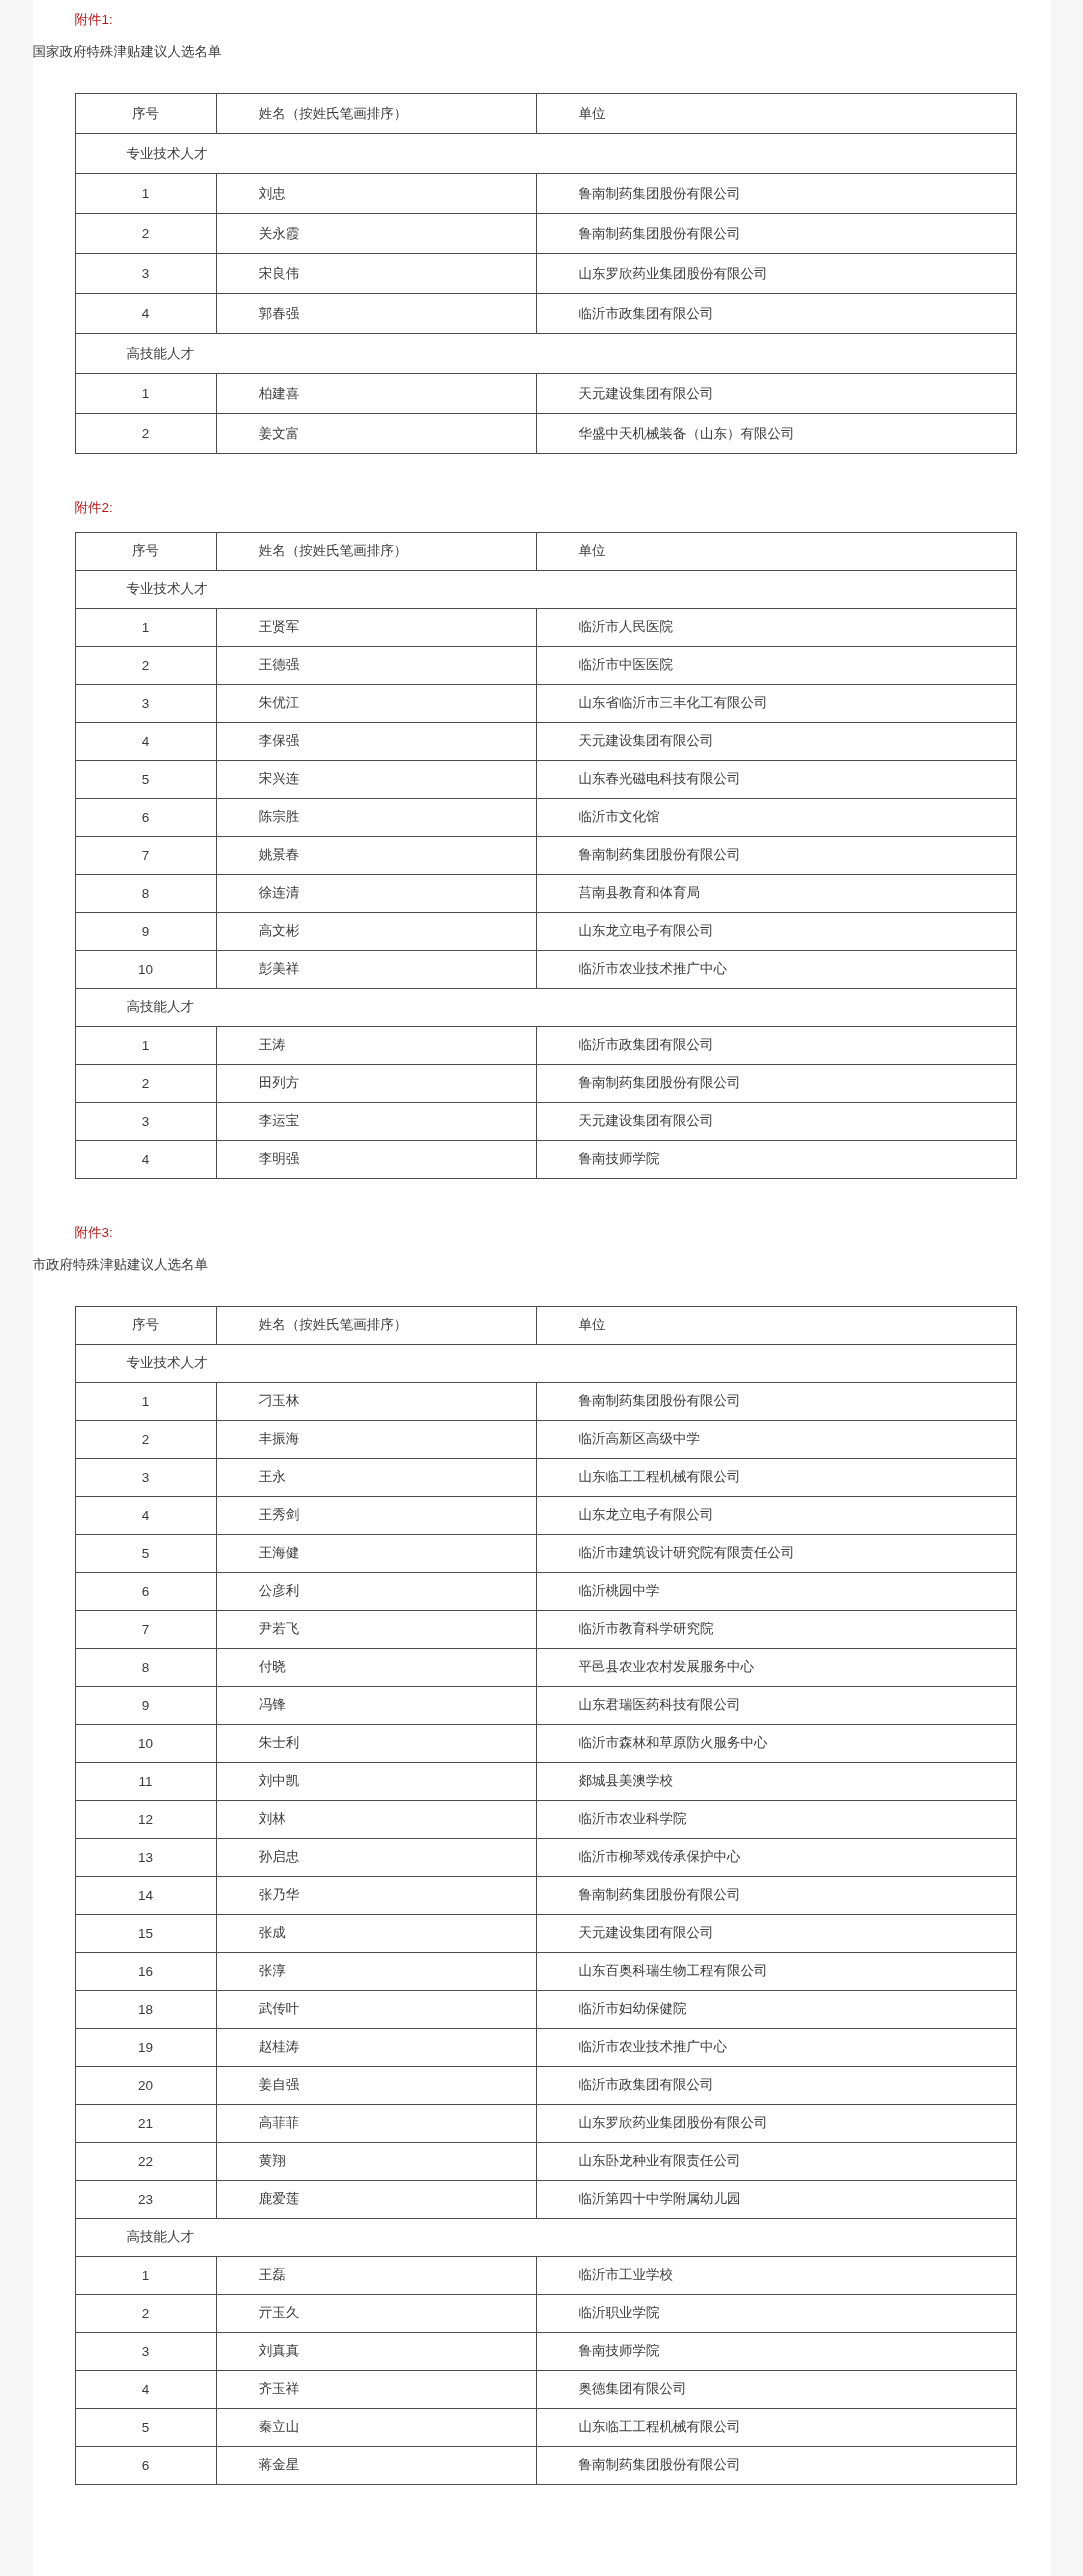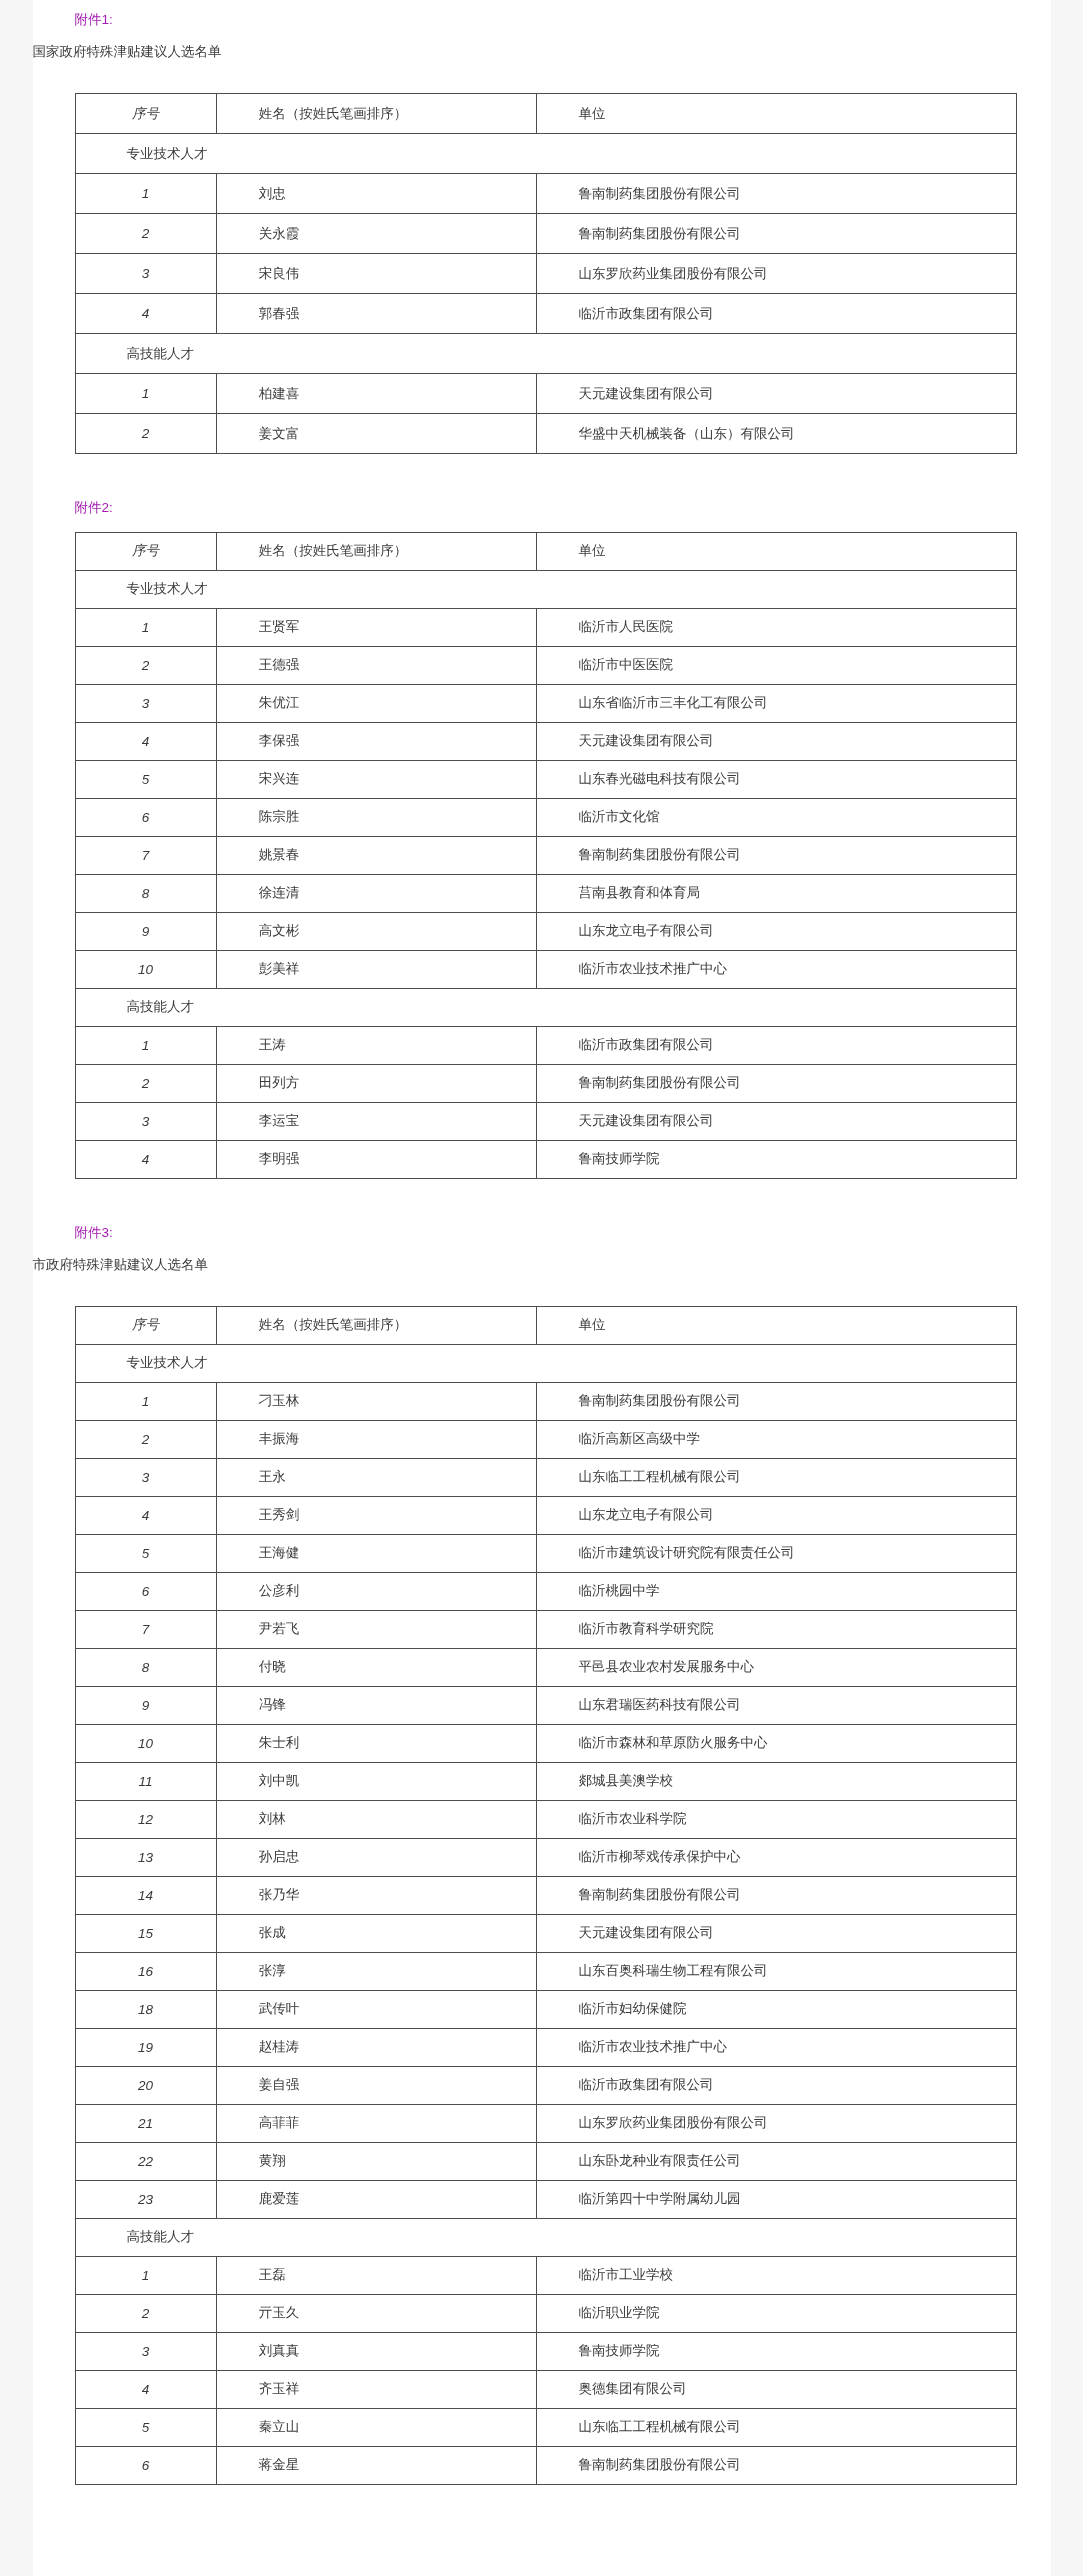--- a/index.html
+++ b/index.html
@@ -13,21 +13,21 @@
     margin: 0 auto;
     background: #ffffff;
     min-height: 2576px;
     padding: 10.8px 0 27px;
     box-sizing: border-box;
   }
   .attachment-block { margin-bottom: 45px; }
   .attachment-label {
     margin: 0 0 14.4px 42px;
     font-size: 13.5px;
-    color: #a21caf;
+    color: #b91c1c;
   }
   .attachment-title {
     margin: 0 0 32px 0;
     text-align: left;
     font-size: 13.5px;
     font-weight: 400;
     color: #3a3a3a;
   }
   table.allowance-table {
     border-collapse: collapse;
@@ -40,21 +40,21 @@
     border: 0.9px solid #4c4c4c;
     font-size: 13.5px;
     font-weight: 400;
     color: #3a3a3a;
     padding: 0;
     overflow: hidden;
     white-space: nowrap;
   }
   table.t-large tr { height: 40px; }
   table.t-small tr { height: 38px; }
-  .cell-num  { text-align: center; font-style: italic; }
+  .cell-num  { text-align: center; }
   .cell-name, .cell-unit { text-align: left; padding-left: 42px !important; }
   .section-cell { text-align: left; padding-left: 51px !important; }
 </style>
 </head>
 <body>
 
 <div class="page">
   <div>
       <section class="attachment-block">
         <div class="attachment-label">附件1:</div>

